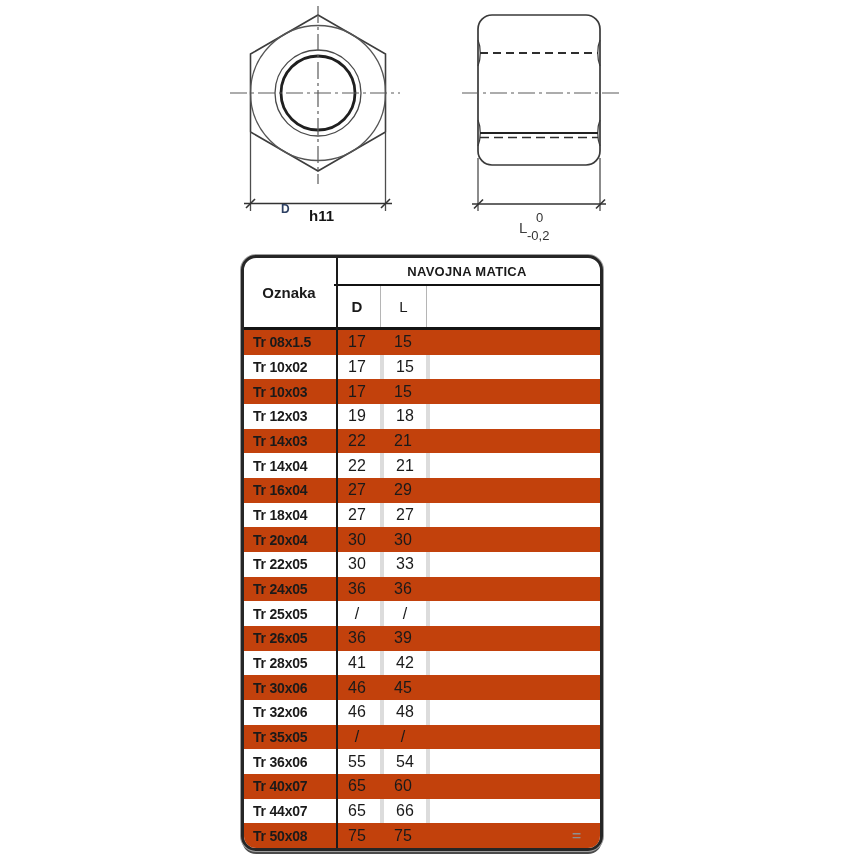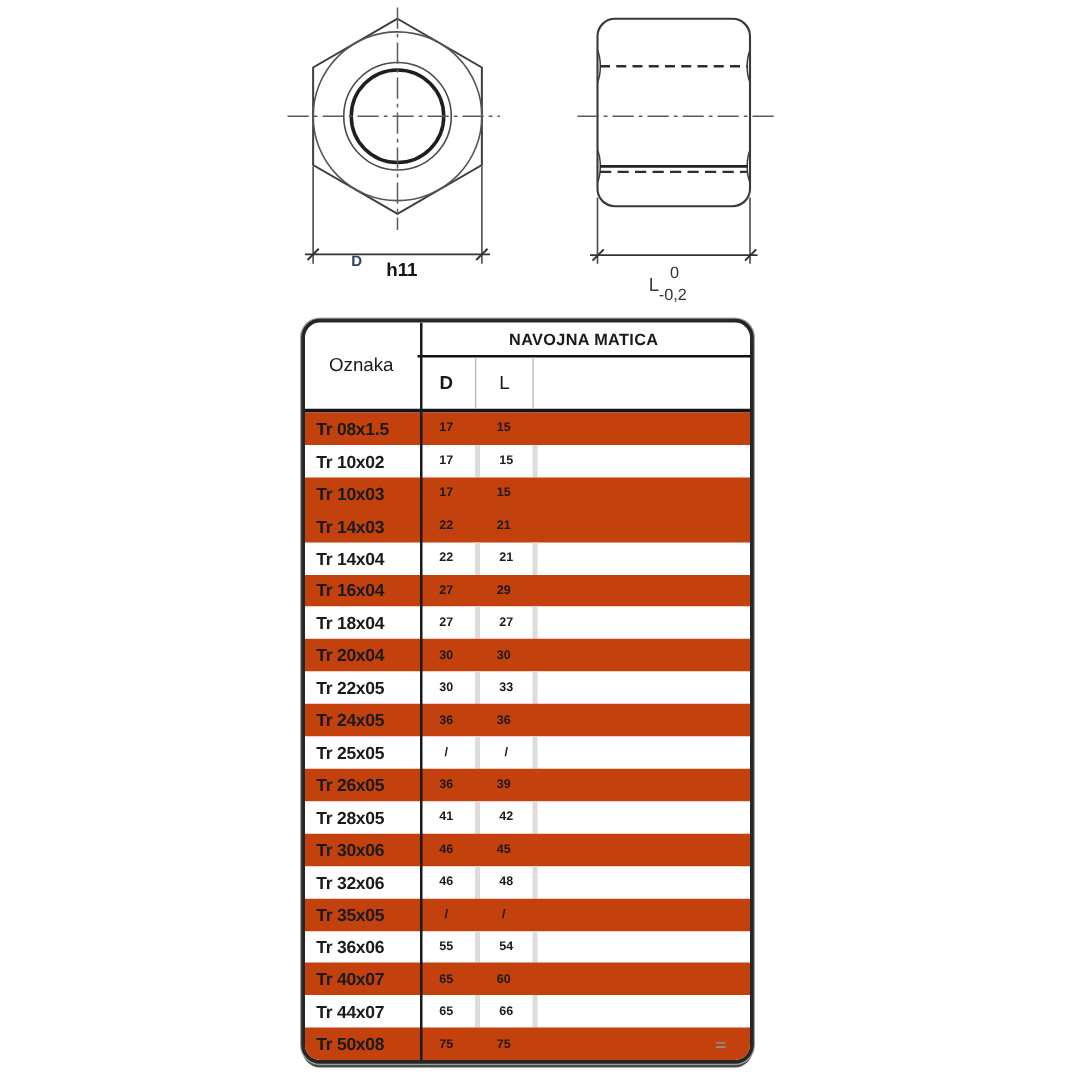--- a/index.html
+++ b/index.html
@@ -18,35 +18,35 @@
     position:absolute;left:241px;top:255px;width:362px;height:596px;
     box-sizing:border-box;border:3px solid #262626;border-radius:15px;
     background:#ffffff;overflow:hidden;display:flex;flex-direction:column;
     box-shadow:0 0 0 1px #9f9f9f, 0 4px 0 -1px #4a4a4a;
   }
   .hdr{
     display:grid;grid-template-columns:90px 46px 46px 1fr;
     grid-template-rows:28px 41px;border-bottom:3px solid #141414;flex:0 0 auto;
   }
   .h-oznaka{grid-column:1;grid-row:1/3;display:flex;align-items:center;justify-content:center;
-    font-weight:normal;font-size:15px;}
+    font-weight:bold;font-size:15px;}
   .h-group{grid-column:2/5;grid-row:1;display:flex;align-items:center;justify-content:center;
     font-weight:bold;font-size:13px;letter-spacing:.3px;border-bottom:2px solid #111;}
   .h-d{grid-column:2;grid-row:2;display:flex;align-items:center;justify-content:center;
     font-weight:bold;font-size:15px;}
   .h-l{grid-column:3;grid-row:2;display:flex;align-items:center;justify-content:center;
     font-size:15px;border-left:1px solid #b5b5b5;box-sizing:border-box;}
   .h-rest{grid-column:4;grid-row:2;border-left:1px solid #b5b5b5;box-sizing:border-box;}
 
   .tbody{flex:1;display:flex;flex-direction:column;}
   .row{flex:1;display:grid;grid-template-columns:90px 46px 46px 1fr;}
   .row.gray{background:#c2410c;}
   .cell{display:flex;align-items:center;box-sizing:border-box;min-height:0;}
   .cell.oz{padding-left:9px;font-weight:bold;font-size:14px;letter-spacing:-.2px;}
-  .cell.d,.cell.l{justify-content:center;font-size:10px;font-weight:bold;}
+  .cell.d,.cell.l{justify-content:center;font-size:16px;}
   .row.white .cell.l,.row.white .cell.rest{border-left:4px solid #dcdcdc;}
 
   .vline{position:absolute;left:92px;top:0;bottom:0;width:2px;background:#1a1a1a;z-index:4;}
   .eq{position:absolute;right:20px;bottom:5px;font-size:12px;font-weight:bold;color:#8f8f8f;
     transform:scaleX(1.3);z-index:5;}
 </style>
 </head>
 <body>
 
 <div id="canvas">
@@ -131,20 +131,26 @@
           <div class="cell d">17</div>
           <div class="cell l">15</div>
           <div class="cell rest"></div>
         </div>
         <div class="row gray">
           <div class="cell oz">Tr 10x03</div>
           <div class="cell d">17</div>
           <div class="cell l">15</div>
           <div class="cell rest"></div>
         </div>
+        <div class="row white">
+          <div class="cell oz">Tr 12x03</div>
+          <div class="cell d">19</div>
+          <div class="cell l">18</div>
+          <div class="cell rest"></div>
+        </div>
         <div class="row gray">
           <div class="cell oz">Tr 14x03</div>
           <div class="cell d">22</div>
           <div class="cell l">21</div>
           <div class="cell rest"></div>
         </div>
         <div class="row white">
           <div class="cell oz">Tr 14x04</div>
           <div class="cell d">22</div>
           <div class="cell l">21</div>

